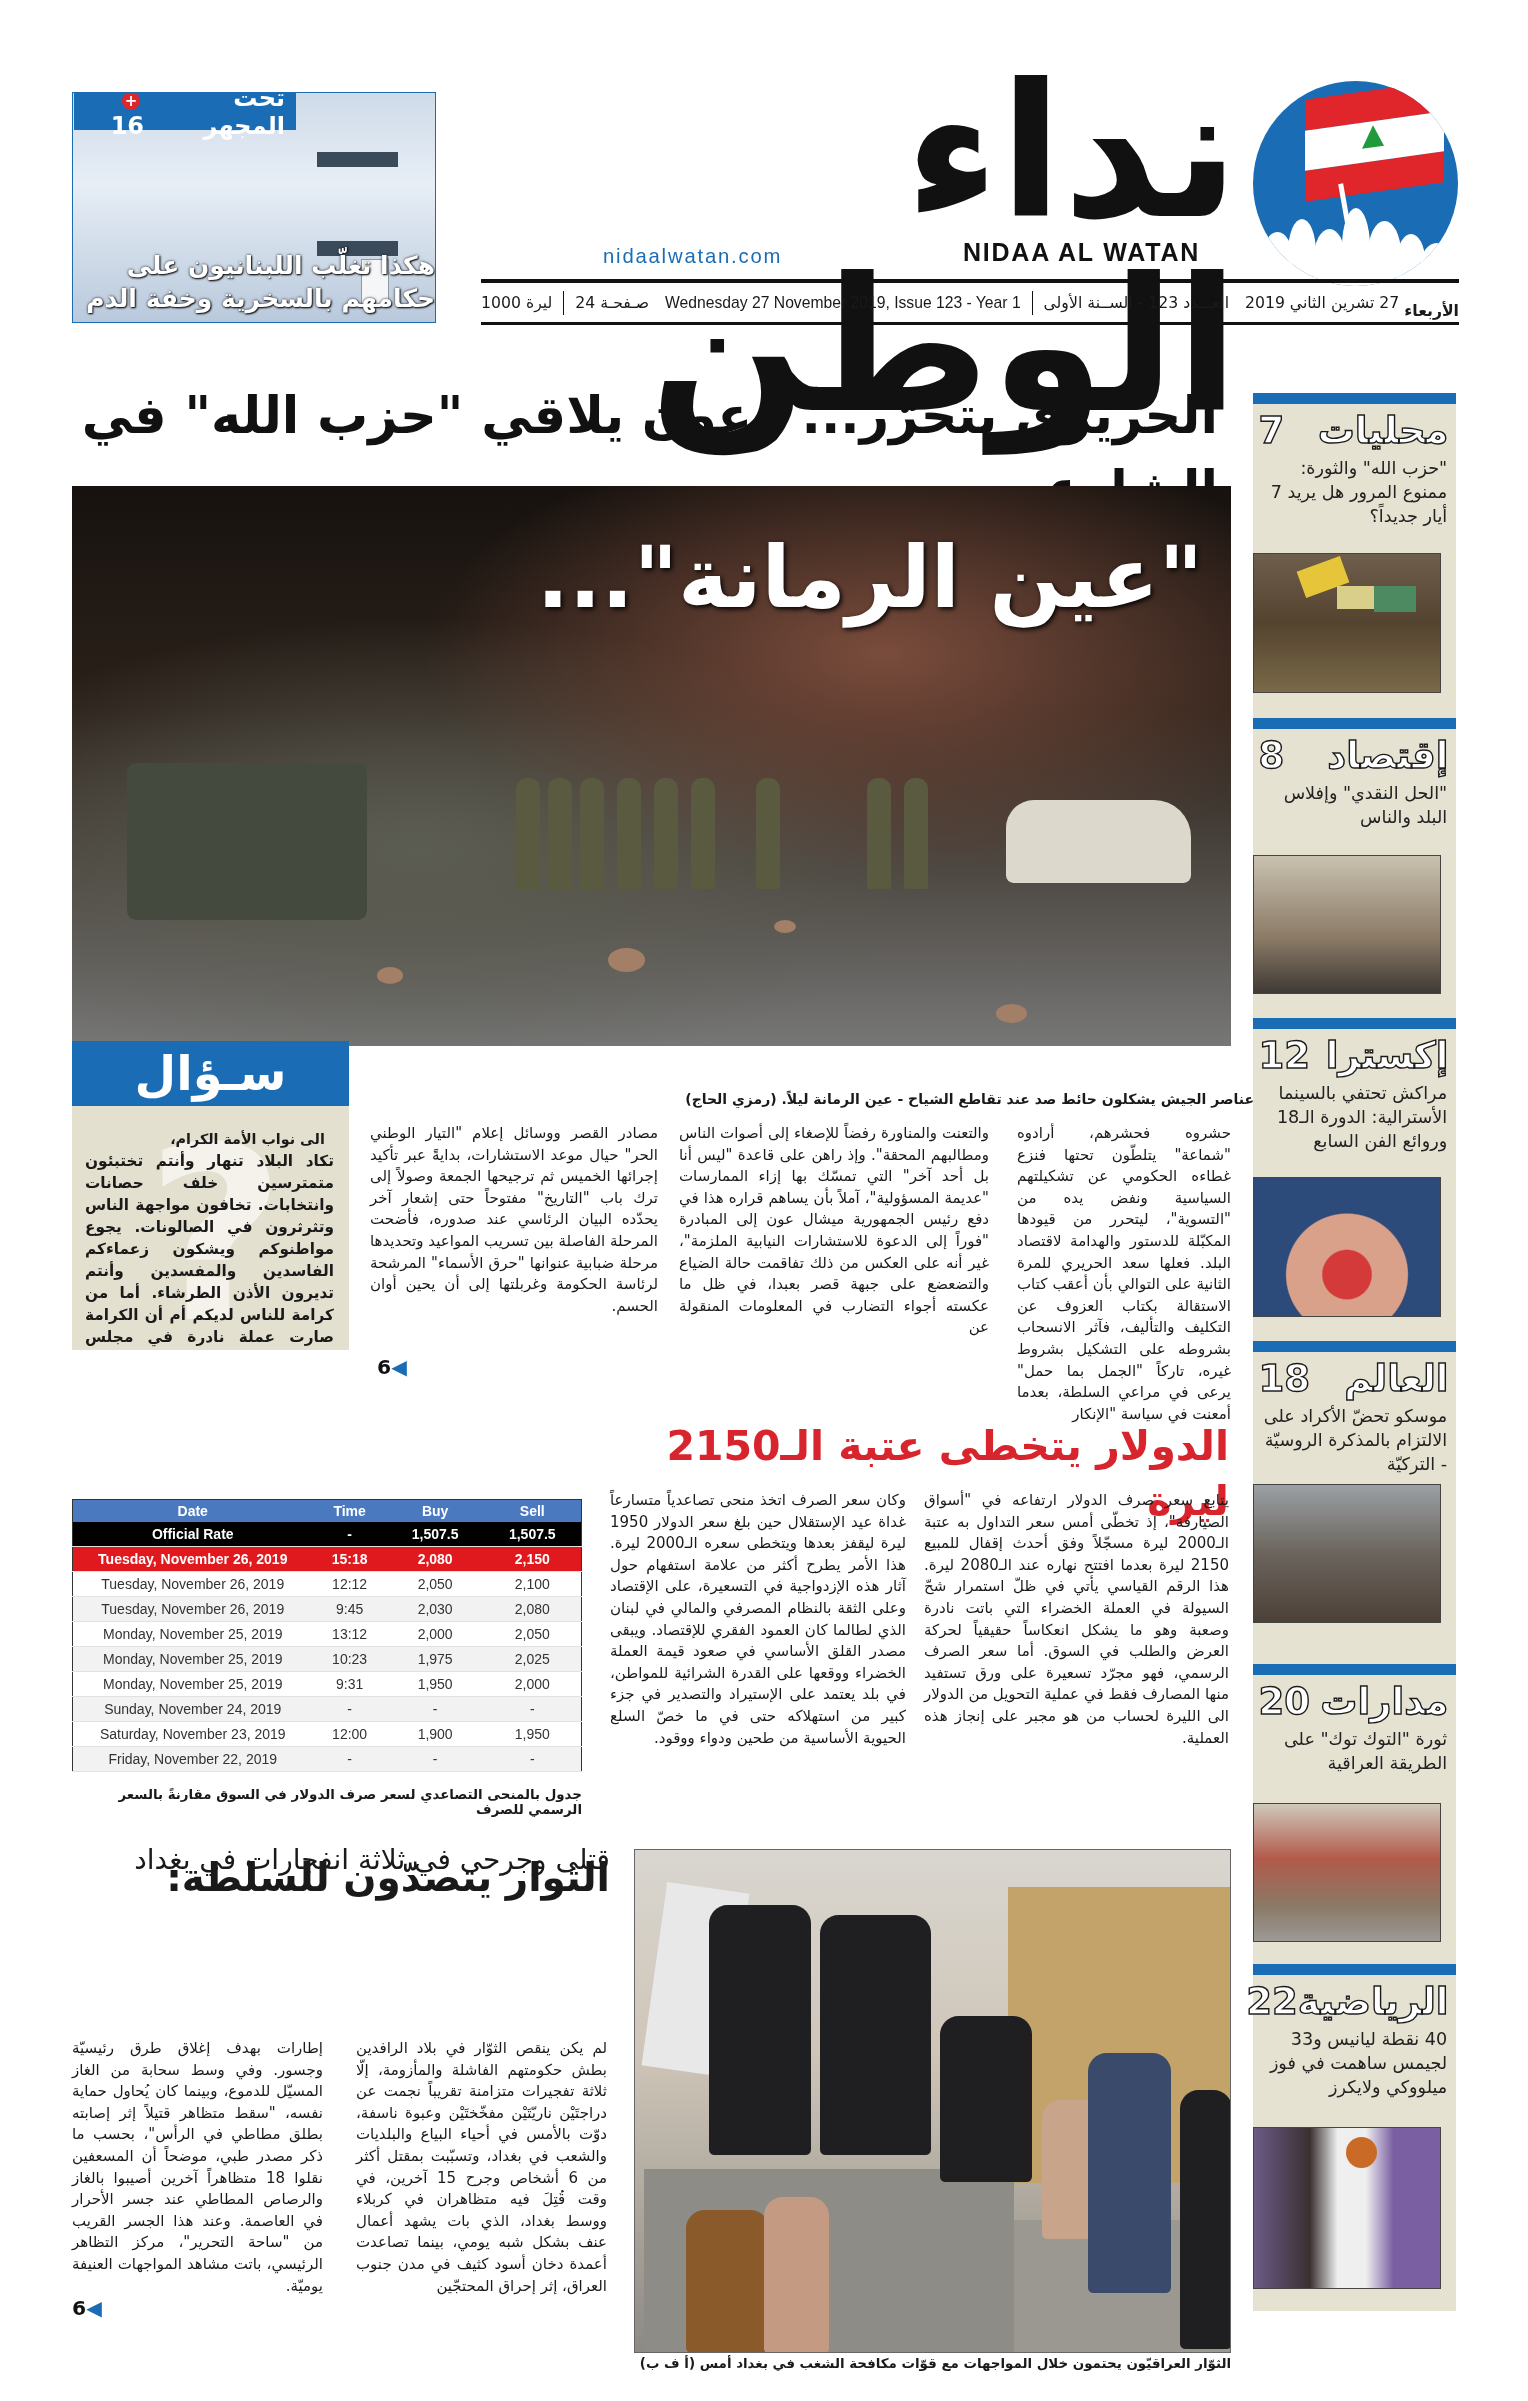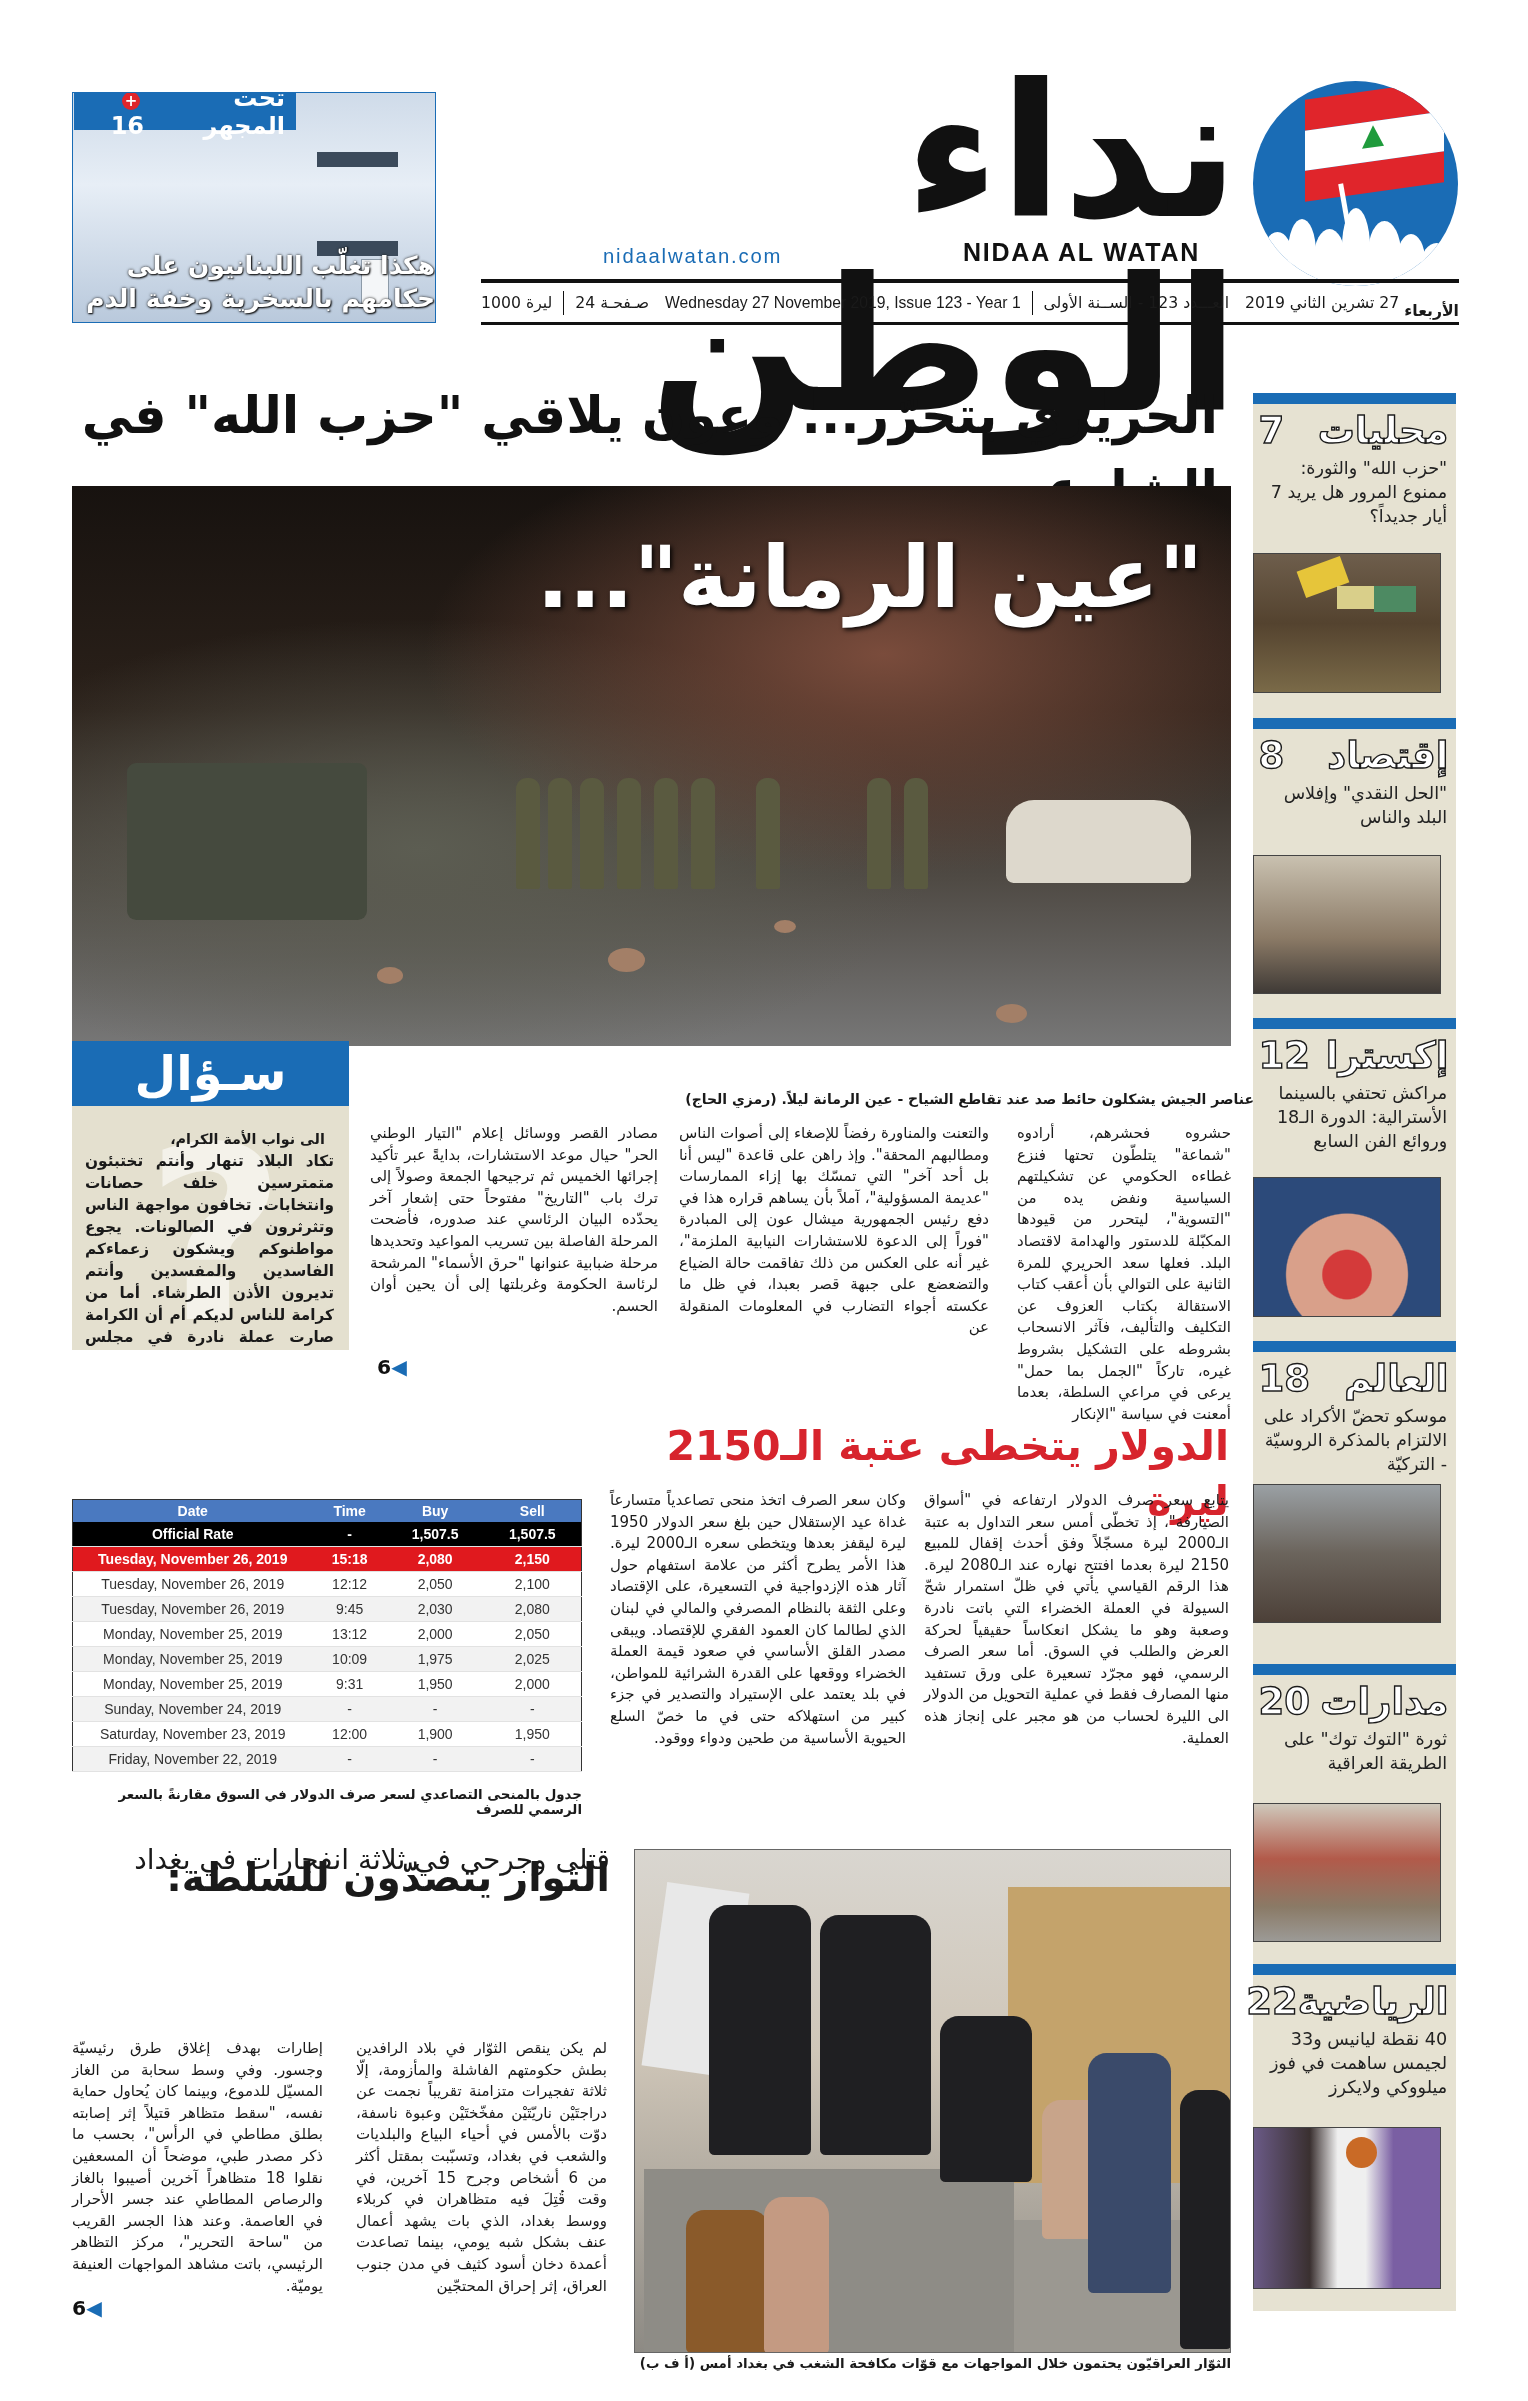--- a/index.html
+++ b/index.html
@@ -229,21 +229,21 @@
         <td>2,080</td>
     </tr>
     <tr>
       <td class="c-date">Monday, November 25, 2019</td>
         <td>13:12</td>
         <td>2,000</td>
         <td>2,050</td>
     </tr>
     <tr class="alt">
       <td class="c-date">Monday, November 25, 2019</td>
-        <td>10:09</td>
+        <td>10:23</td>
         <td>1,975</td>
         <td>2,025</td>
     </tr>
     <tr>
       <td class="c-date">Monday, November 25, 2019</td>
         <td>9:31</td>
         <td>1,950</td>
         <td>2,000</td>
     </tr>
     <tr class="alt">

